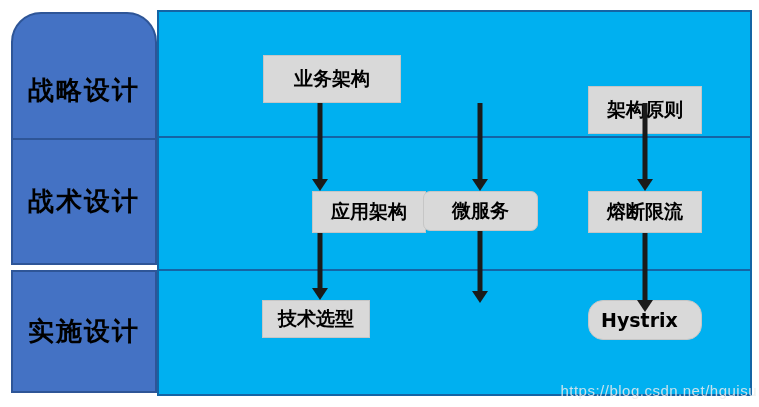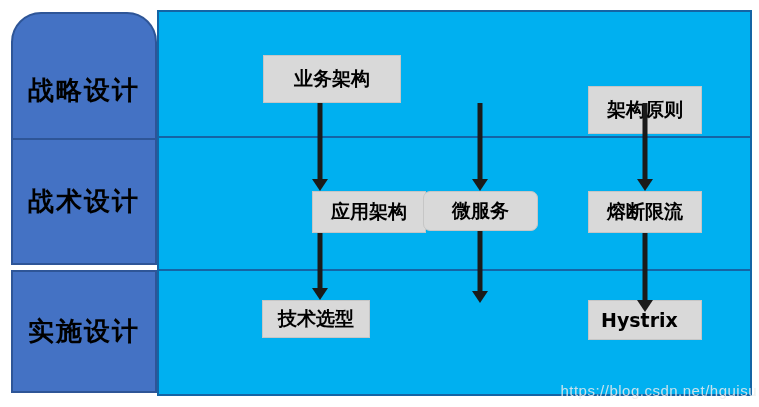--- a/index.html
+++ b/index.html
@@ -96,21 +96,21 @@
   </div>
 
   <div class="node" style="left:263px;top:55px;width:138px;height:48px;">业务架构</div>
   <div class="node" style="left:264px;top:191px;width:114px;height:42px;margin-left:48px;">应用架构</div>
   <div class="node" style="left:262px;top:300px;width:108px;height:38px;">技术选型</div>
 
   <div class="node" style="left:423px;top:191px;width:115px;height:40px;border-radius:7px;">微服务</div>
 
   <div class="node" style="left:588px;top:55px;width:114px;height:48px;margin-top:31px;">架构原则</div>
   <div class="node" style="left:588px;top:191px;width:114px;height:42px;">熔断限流</div>
-  <div class="node align-left" style="left:588px;top:300px;width:114px;height:40px;">Hystrix</div>
+  <div class="node align-left" style="left:588px;top:300px;width:114px;height:40px;border-radius:15px;">Hystrix</div>
 
   <div class="arrow" style="left:320px;top:103px;height:88px;"></div>
   <div class="arrow" style="left:320px;top:233px;height:67px;"></div>
 
   <div class="arrow" style="left:480px;top:103px;height:88px;"></div>
   <div class="arrow" style="left:480px;top:231px;height:72px;"></div>
 
   <div class="arrow" style="left:645px;top:103px;height:88px;"></div>
   <div class="arrow" style="left:645px;top:233px;height:79px;"></div>
 

